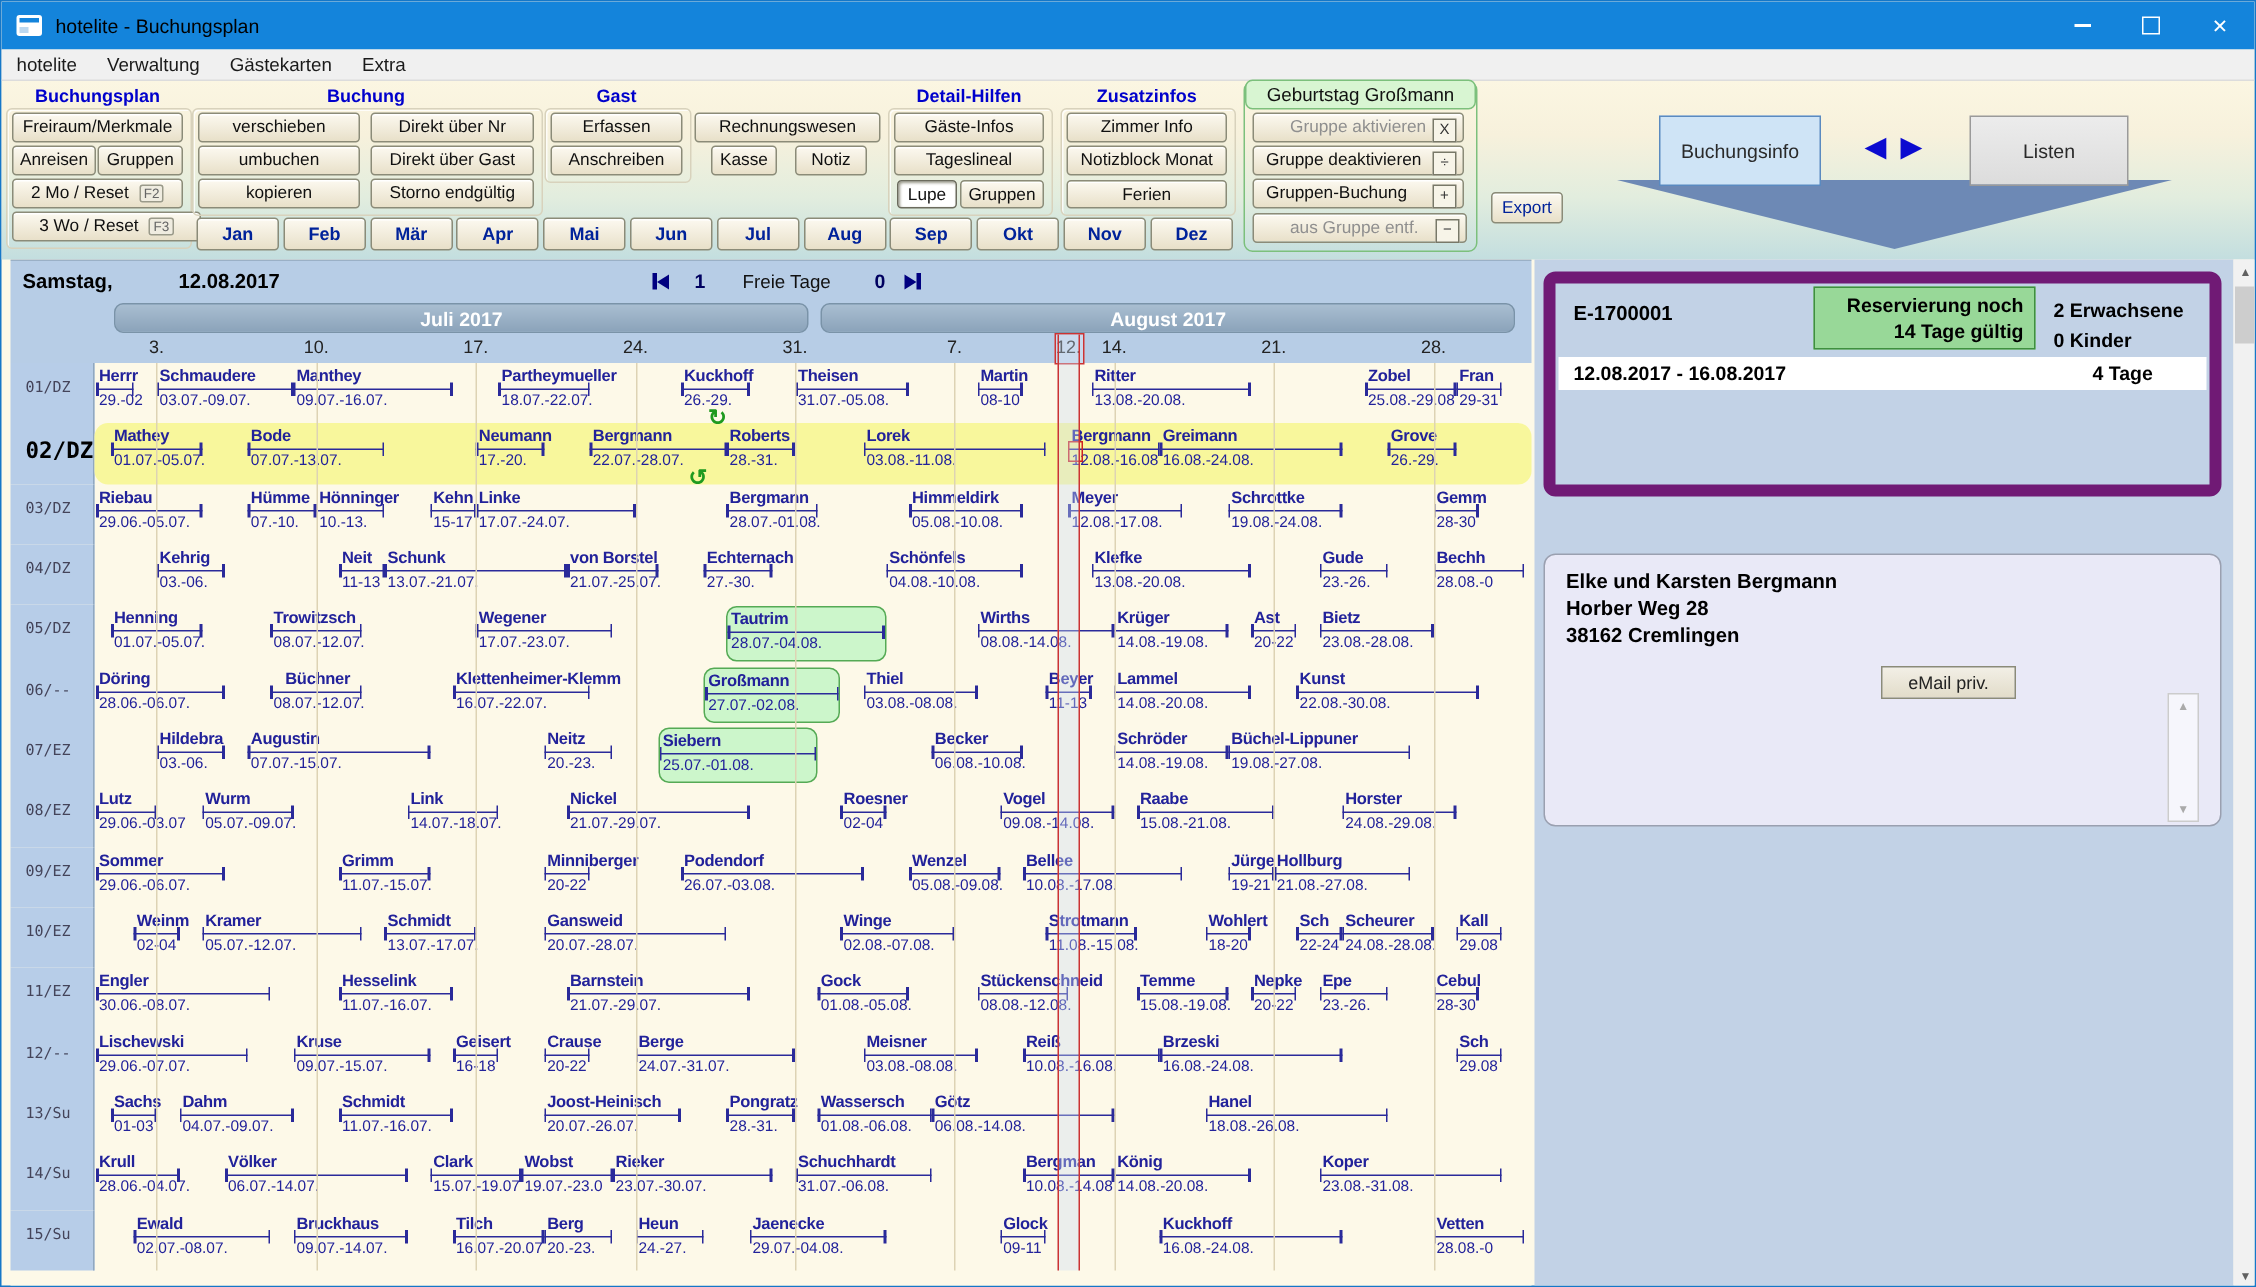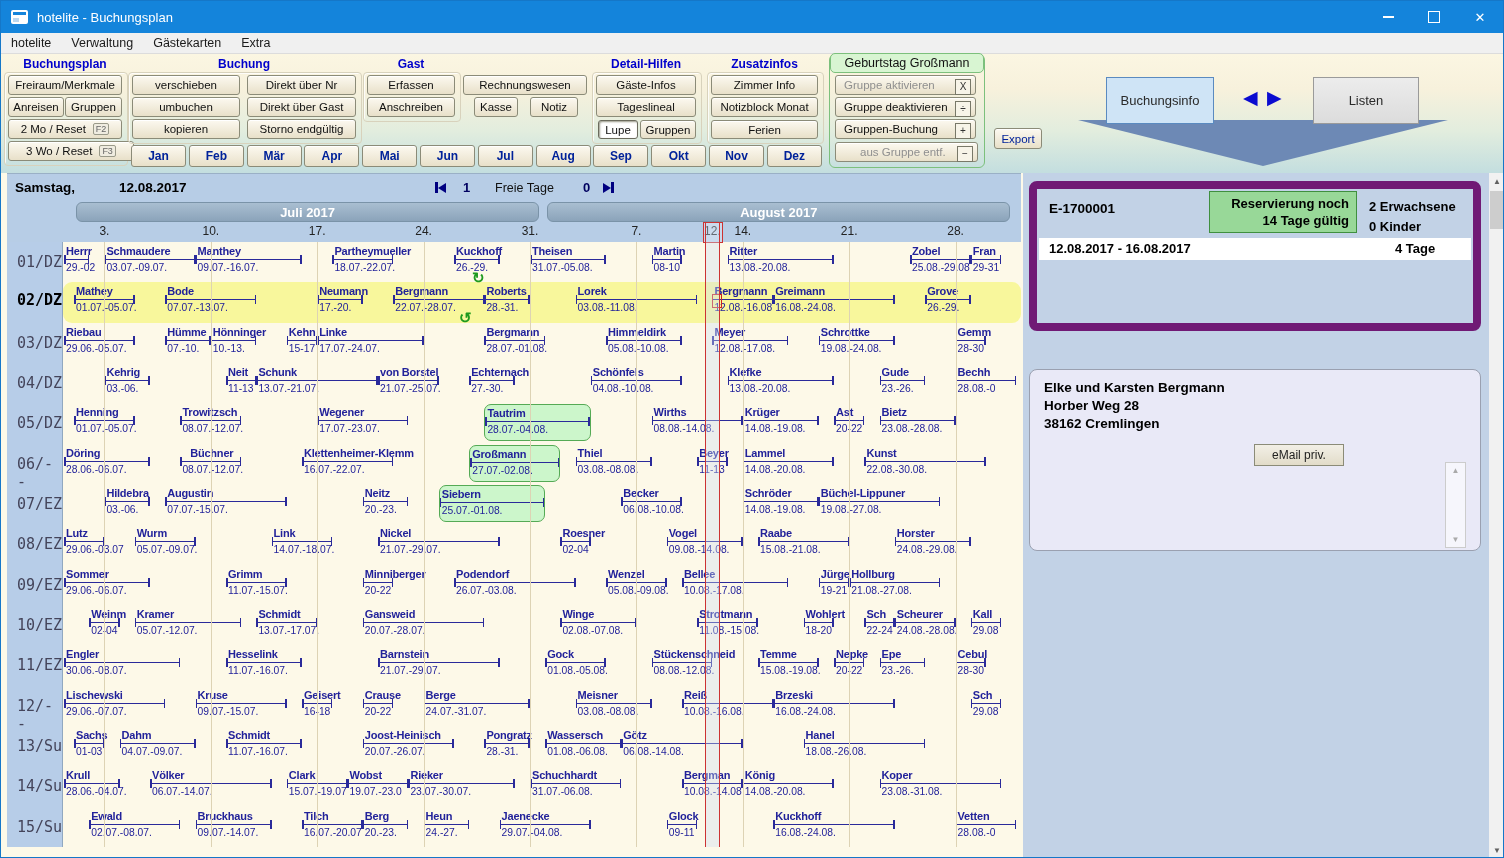--- a/index.html
+++ b/index.html
@@ -4,21 +4,21 @@
 <style>
   html,body{margin:0;padding:0;background:#9a9a9a;}
   .app{position:relative;width:1504px;height:858px;overflow:hidden;
        font-family:"Liberation Sans",sans-serif;background:#fdf9e8;
        border:1px solid #1577c8;box-sizing:border-box;}
   
   .titlebar{position:absolute;left:0;top:0;width:100%;height:32px;background:#1484db;display:flex;align-items:center;}
   .appicon{width:17px;height:14px;margin-left:10px;background:#fff;border-radius:2px;position:relative;}
   .appicon::before{content:"";position:absolute;left:2px;top:2px;right:2px;height:3px;background:#1484db;}
   .appicon::after{content:"";position:absolute;left:2px;bottom:2px;width:6px;height:4px;background:#bcd8f0;}
-  .apptitle{color:#ffffff;font-size:13px;margin-left:9px;}
+  .apptitle{color:#000000;font-size:13px;margin-left:9px;}
   .wcontrols{position:absolute;right:0;top:0;height:32px;display:flex;}
   .wbtn{width:46px;height:32px;display:flex;align-items:center;justify-content:center;color:#fff;font-size:13px;}
   .wbtn .minus{width:11px;height:1.5px;background:#fff;}
   .wbtn .square{width:10px;height:10px;border:1.2px solid #fff;}
   
   .menubar{position:absolute;left:0;top:32px;width:100%;height:20px;background:#f0f0f0;border-bottom:1px solid #dcdcdc;display:flex;align-items:center;}
   .menu-item{font-size:12.5px;color:#1a1a1a;padding:0 10px;}
   
   .toolbar{position:absolute;left:0;top:53px;width:100%;height:119px;
      background:linear-gradient(180deg,#fbf6e2 0%,#f7f1dc 30%,#e2edde 65%,#c3dedf 100%);}
@@ -56,21 +56,21 @@
   .hnum{position:absolute;top:6px;font-weight:bold;font-size:13px;color:#000060;}
   .hfreie{position:absolute;left:488px;top:7px;font-size:12.5px;color:#111;}
   .mbar{position:absolute;top:28px;height:20px;background:linear-gradient(#a9bed1,#8ba3ba);border:1px solid #7a93a8;
         border-radius:6px;color:#fff;font-weight:bold;font-size:13px;display:flex;align-items:center;justify-content:center;box-sizing:border-box;}
   .tick{position:absolute;top:50px;font-size:12px;color:#222;transform:translateX(-50%);}
   .tickbox{position:absolute;top:48px;width:18px;height:19px;border:1px solid #cc3333;background:rgba(255,255,255,.25);}
   
   .grid-body{position:absolute;left:0;top:68px;width:100%;height:618px;}
   .row{display:flex;height:40.33px;}
   .row-label{width:56px;box-sizing:border-box;border-right:1px solid #90a8c0;background:#b7cde8;
-        font-family:"DejaVu Sans Mono",monospace;font-size:15px;color:#44445a;padding:11px 0 0 10px;}
+        font-family:"DejaVu Sans Mono",monospace;font-size:10px;color:#44445a;padding:11px 0 0 10px;}
   .row.sel .row-label{font-size:15px;font-weight:bold;color:#000;padding-top:9px;}
   .row-content{flex:1;position:relative;}
   .row.sel .row-content{background:#f8f79c;border-radius:9px;}
   .bk{position:absolute;top:3px;height:36px;}
   .bk-name{font-size:11px;font-weight:bold;color:#22229a;white-space:nowrap;letter-spacing:-0.2px;height:13px;margin-left:2px;}
   .bk-bar{position:relative;border-top:1.6px solid #2a2a9a;margin-top:1px;}
   .bk-bar::before,.bk-bar::after{content:"";position:absolute;top:-5px;width:1.6px;height:9px;background:#2a2a9a;}
   .bk-bar::before{left:0;}
   .bk-bar::after{right:0;}
   .bk-date{font-size:10.3px;color:#22229a;white-space:nowrap;margin:2px 0 0 2px;}
@@ -170,21 +170,21 @@
     <div class="btn" style="left:639px;top:66px;width:56px;height:19px;">Gruppen</div>
 
     <div class="glabel" style="left:706px;width:115px;">Zusatzinfos</div>
     <div class="gbox" style="left:706px;top:18px;width:115px;height:70px;"></div>
     <div class="btn" style="left:710px;top:21px;width:107px;height:20px;">Zimmer Info</div>
     <div class="btn" style="left:710px;top:43px;width:107px;height:20px;">Notizblock Monat</div>
     <div class="btn" style="left:710px;top:66px;width:107px;height:19px;">Ferien</div>
 
     <div class="gruppebox"></div>
     <div class="gruppetitle">Geburtstag Großmann</div>
-    <div class="btn disabled" style="left:834px;top:21px;width:141px;height:20px;justify-content:flex-start;padding-left:8px;">
+    <div class="btn disabled" style="left:834px;top:21px;width:141px;height:20px;justify-content:flex-start;padding-left:24px;">
         <span>Gruppe aktivieren</span>
         <span class="ibox">X</span>
       </div>
     <div class="btn" style="left:834px;top:43px;width:141px;height:20px;justify-content:flex-start;padding-left:8px;">
         <span>Gruppe deaktivieren</span>
         <span class="ibox">÷</span>
       </div>
     <div class="btn" style="left:834px;top:65px;width:141px;height:20px;justify-content:flex-start;padding-left:8px;">
         <span>Gruppen-Buchung</span>
         <span class="ibox">+</span>

